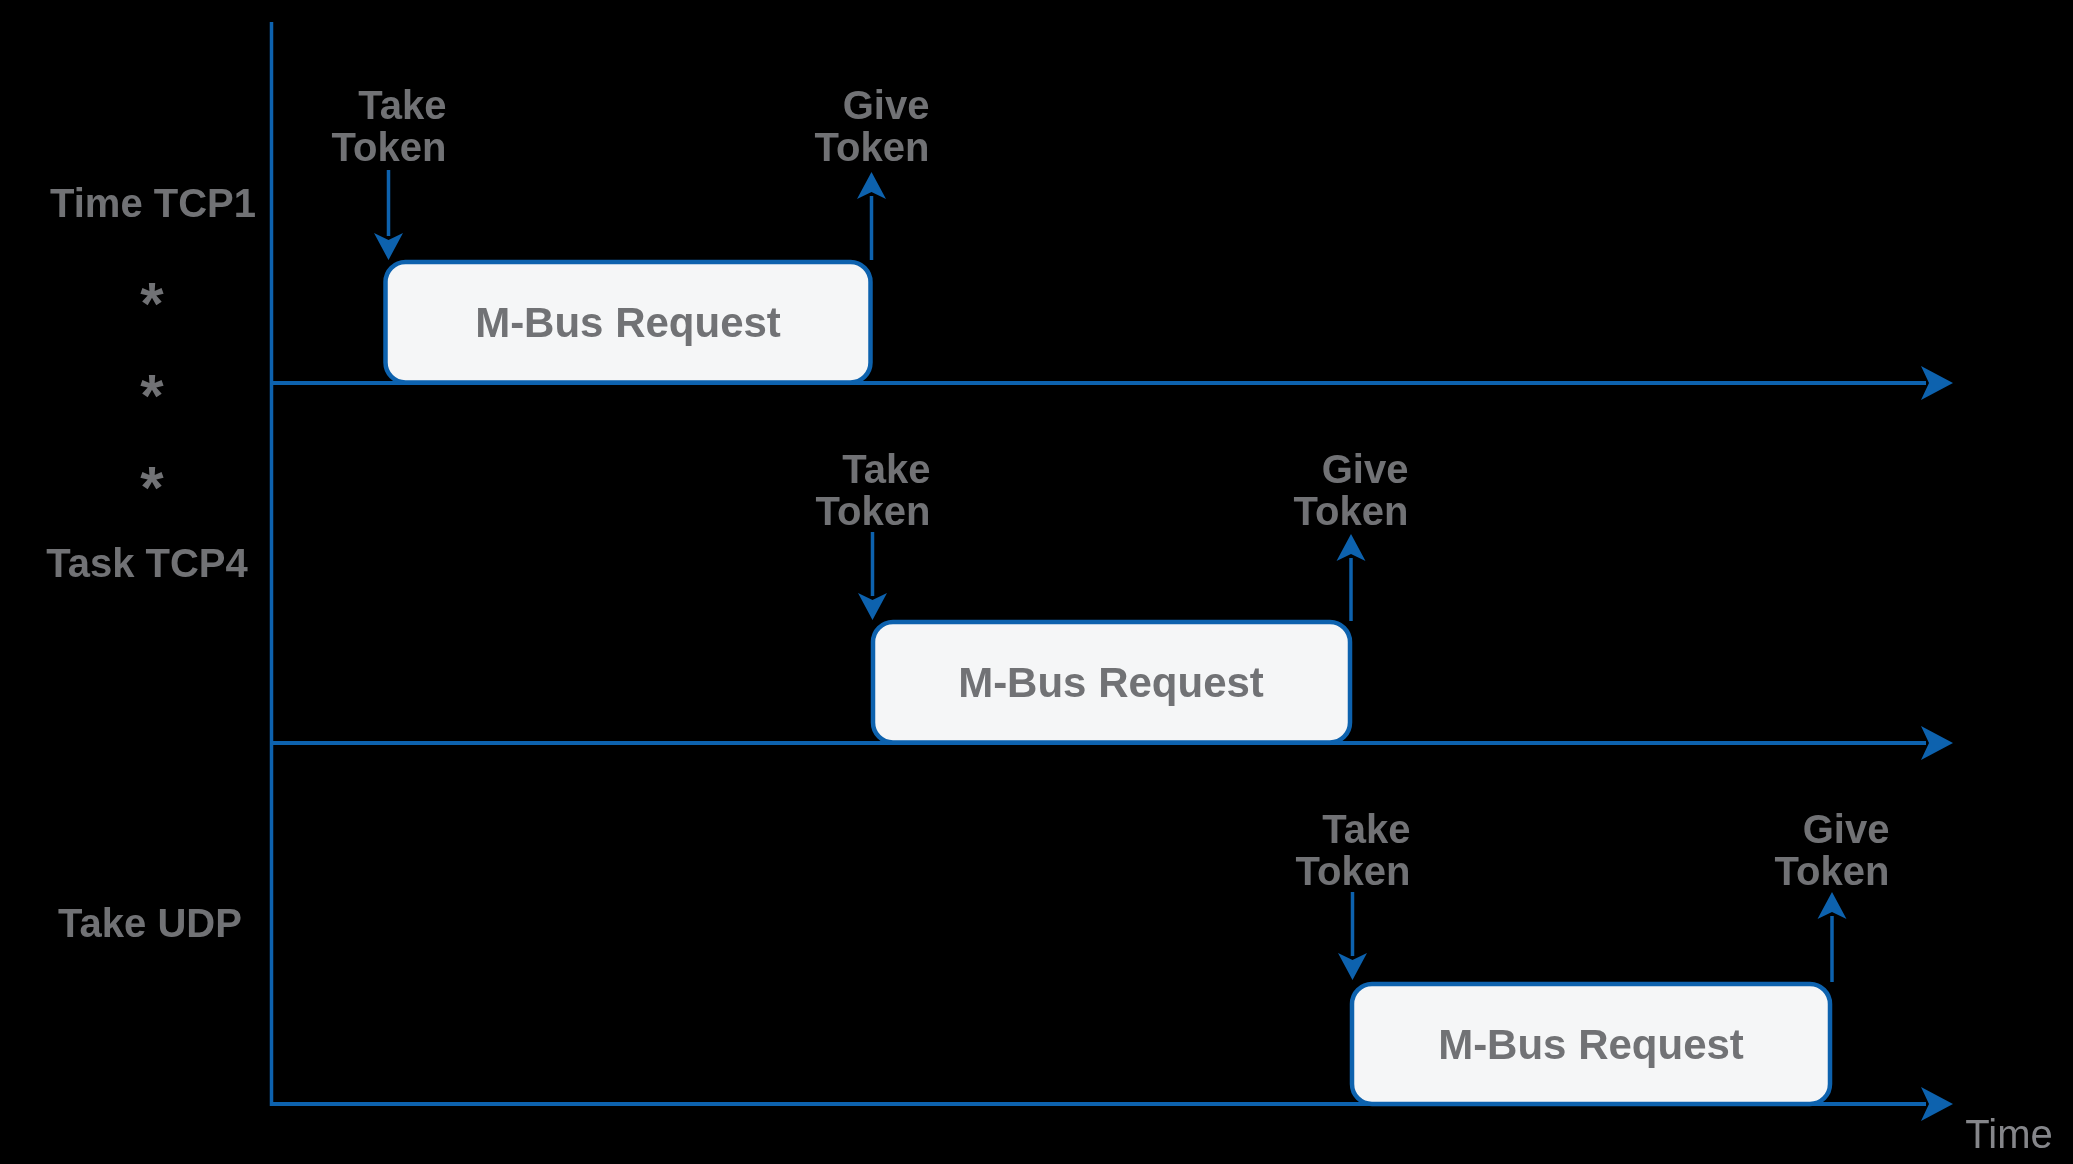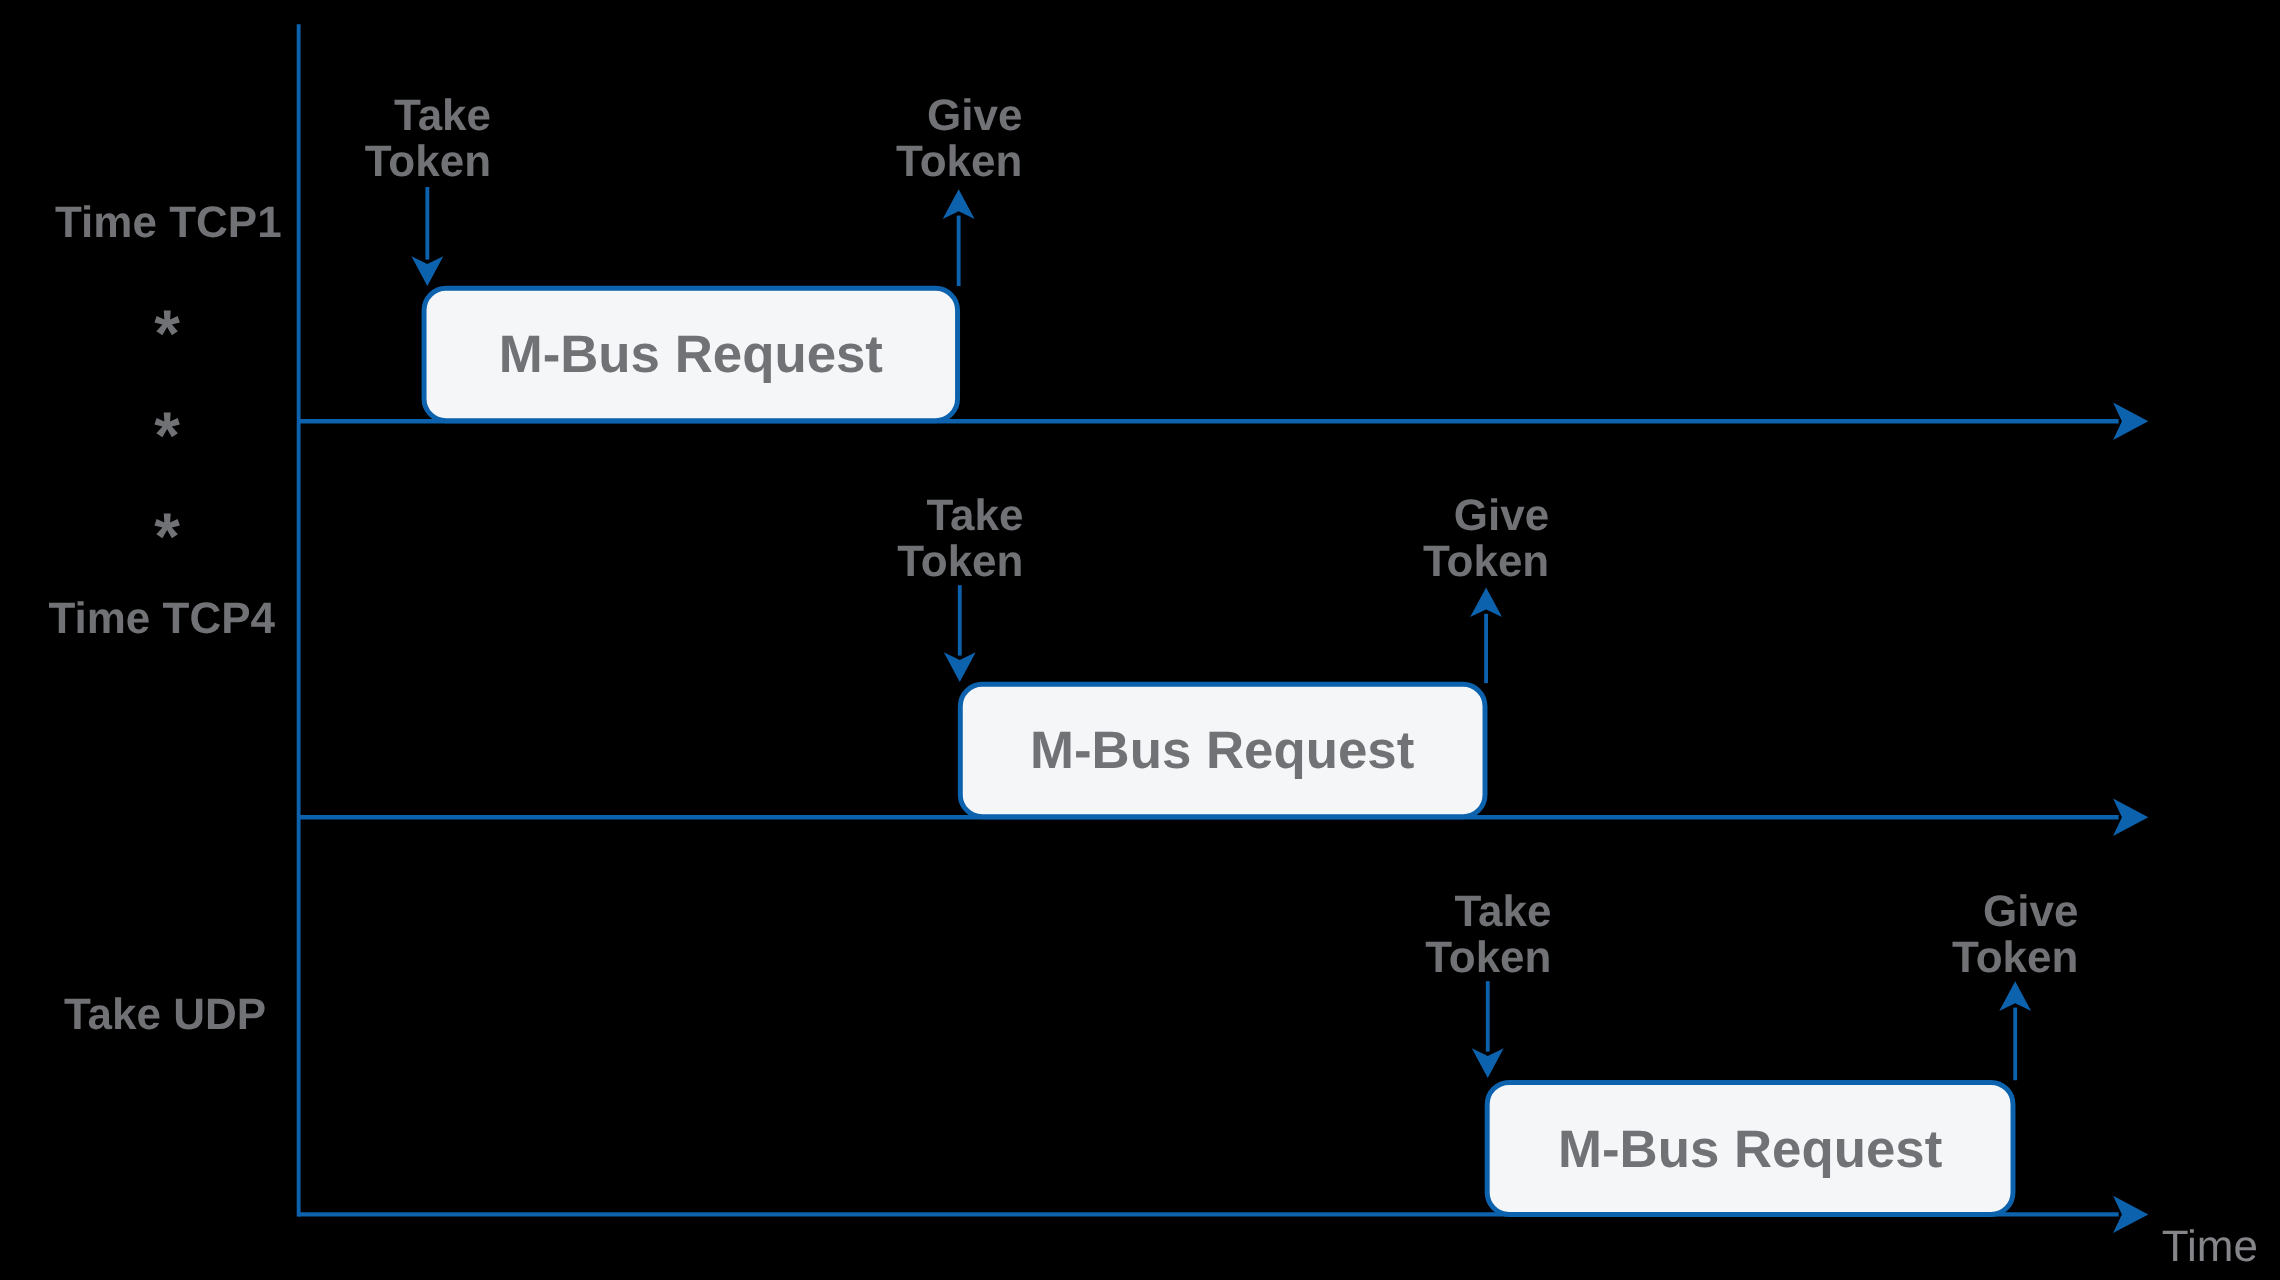--- a/index.html
+++ b/index.html
@@ -24,21 +24,21 @@
   .ast{
     font-size:60px;font-weight:bold;line-height:1;
     transform:translateX(-50%);
   }
   .tok{
     font-size:40px;font-weight:bold;line-height:42px;
     text-align:right;white-space:pre-line;
     transform:translateX(-50%);
   }
   .boxlab{
-    font-size:48px;font-weight:bold;white-space:nowrap;
+    font-size:42px;font-weight:bold;white-space:nowrap;
     transform:translate(-50%,-50%);
   }
   .time{
     font-size:40px;font-weight:normal;white-space:nowrap;
     color:var(--time-gray,#85868a);
     transform:translate(-50%,-50%);
   }
 </style>
 </head>
 <body>
@@ -75,21 +75,21 @@
     <polygon class="head" points="1351,534 1336.5,561 1351,554 1365.5,561"></polygon>
 
     <line class="stem" x1="1352.5" y1="892" x2="1352.5" y2="956"></line>
     <polygon class="head" points="1352.5,980 1338,953 1352.5,960 1367,953"></polygon>
 
     <line class="stem" x1="1832" y1="916" x2="1832" y2="982"></line>
     <polygon class="head" points="1832,892 1817.5,919 1832,912 1846.5,919"></polygon>
   </svg>
 
   <div class="txt task" style="left:153px;top:203px;">Time TCP1</div>
-  <div class="txt task" style="left:147px;top:563px;">Time TCP4</div>
+  <div class="txt task" style="left:147px;top:563px;">Task TCP4</div>
   <div class="txt task" style="left:150px;top:923px;">Take UDP</div>
 
   <div class="txt ast" style="left:152px;top:274px;">*</div>
   <div class="txt ast" style="left:152px;top:366px;">*</div>
   <div class="txt ast" style="left:152px;top:458px;">*</div>
 
   <div class="txt tok" style="left:389px;top:84px;">Take
 Token</div>
   <div class="txt tok" style="left:872px;top:84px;">Give
 Token</div>

